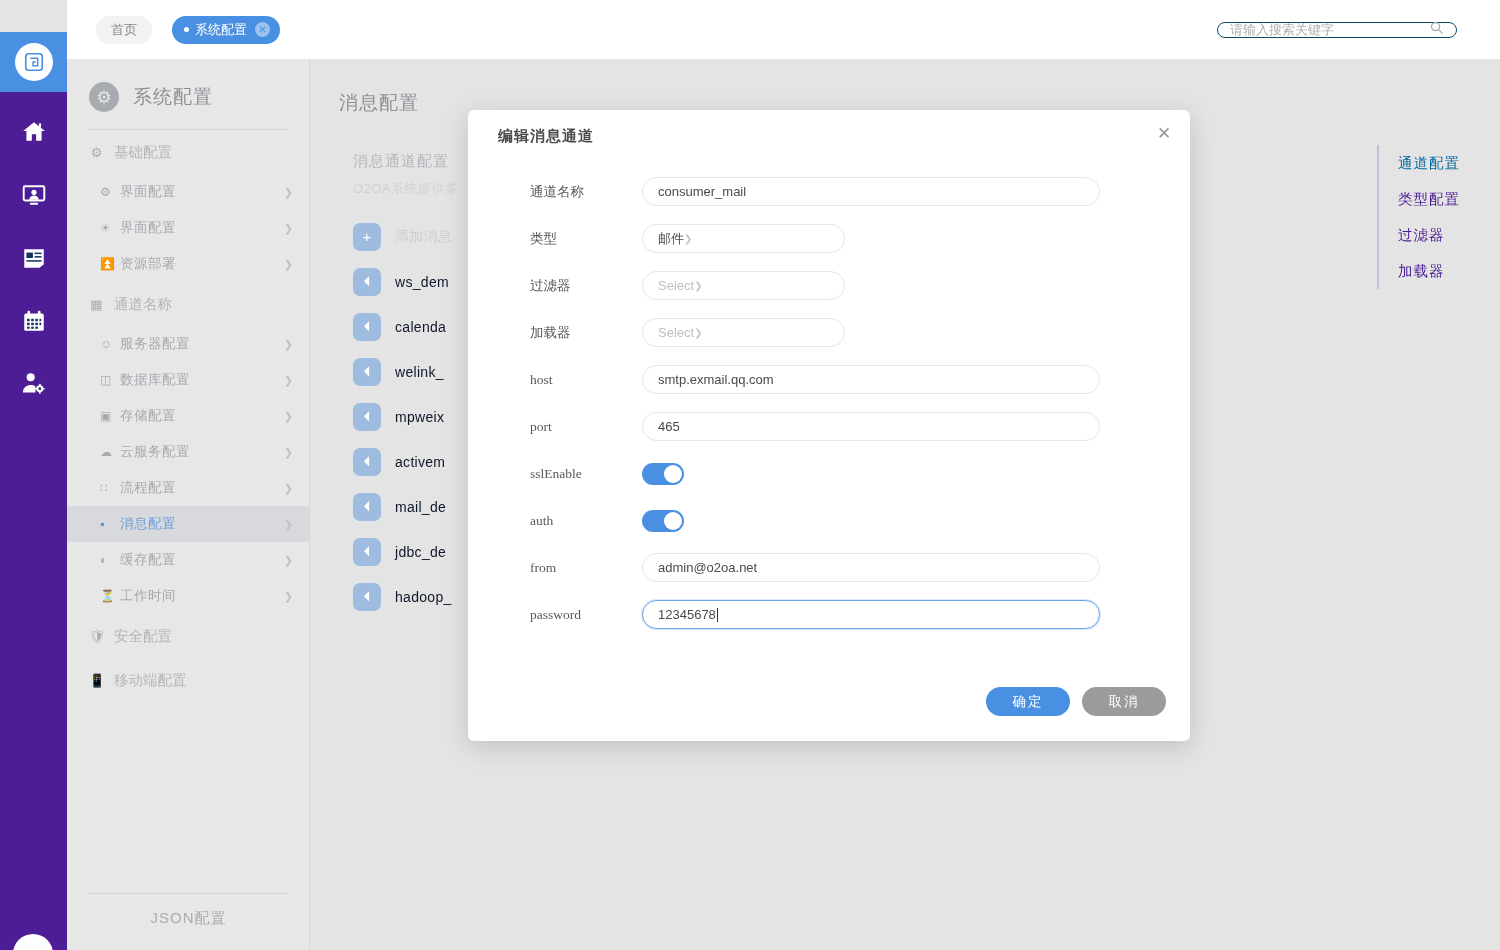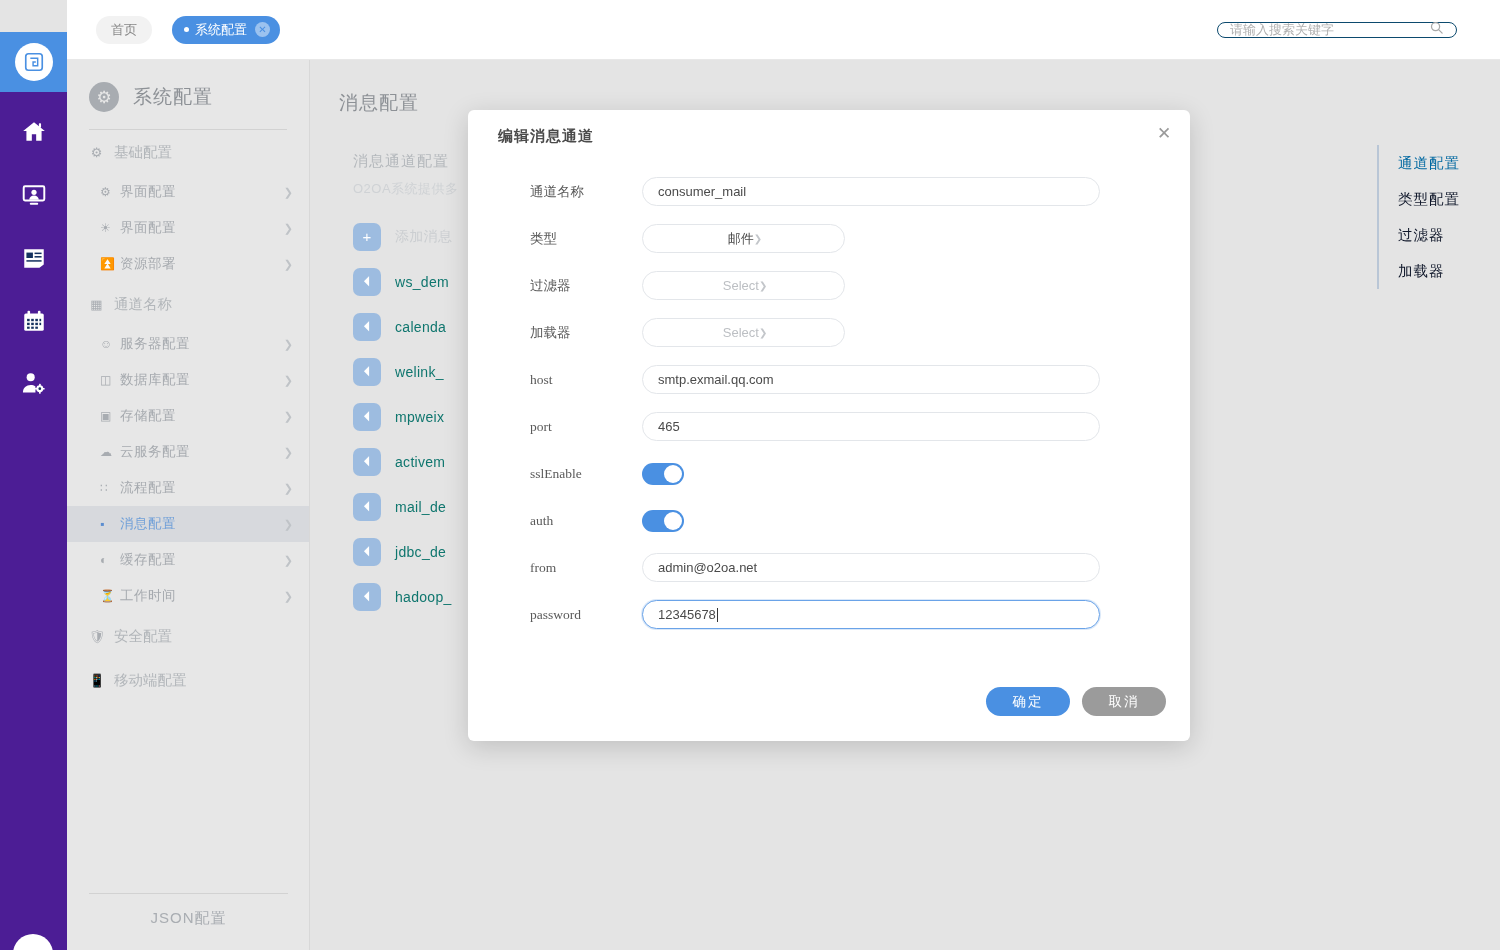--- a/index.html
+++ b/index.html
@@ -149,31 +149,31 @@
     height: 45px; cursor: pointer;
   }
   .chan-ic {
     width: 28px; height: 28px; border-radius: 7px;
     background: #9dbce0; color: #ffffff;
     display: flex; align-items: center; justify-content: center;
     font-size: 14px; flex: none;
   }
   .chan-ic.add { font-size: 15px; }
   .chan-nm { font-size: 14px; color: #cbced1; letter-spacing: 0.3px; white-space: nowrap; }
-  .chan-row.item .chan-nm { color: #0f766e; }
+  .chan-row.item .chan-nm { color: #0f172a; }
 
   
   .rightnav {
     position: absolute; right: 40px; top: 85px;
     border-left: 2px solid #b9c6d6;
     padding-left: 19px;
   }
   .rightnav .rn {
     height: 36px; display: flex; align-items: center;
-    font-size: 14.5px; color: #0f172a; letter-spacing: 1px; cursor: pointer;
+    font-size: 14.5px; color: #4c1d95; letter-spacing: 1px; cursor: pointer;
   }
   .rightnav .rn.active { color: #0369a1; }
 
   
   .modal {
     position: absolute; left: 468px; top: 110px;
     width: 722px; height: 631px;
     background: #ffffff;
     border-radius: 6px;
     box-shadow: 0 6px 26px rgba(0,0,0,0.16);
@@ -196,21 +196,21 @@
     font-size: 13.5px; color: #5a5a5a;
     font-family: "Liberation Serif", serif;
   }
   .finput {
     height: 29px; border: 1px solid #e3e6ea; border-radius: 15px;
     display: flex; align-items: center;
     padding: 0 15px; font-size: 13px; color: #4a4a4a;
     background: #fff;
   }
   .finput.wide { width: 458px; }
-  .finput.sel { width: 203px; justify-content: center; padding-right: 12px; }
+  .finput.sel { width: 203px; justify-content: flex-start; padding-right: 12px; }
   .finput.focus { border-color: #6aa3e8; box-shadow: 0 0 0 1px rgba(106,163,232,0.25); }
   .finput .ph { color: #bcbfc3; }
   .chev-d { color: #c3c6ca; font-size: 10px; }
   .caret {
     display: inline-block; width: 1px; height: 14px;
     background: #333; margin-left: 1px; vertical-align: -2px;
   }
 
   .toggle {
     width: 42px; height: 22px; border-radius: 11px;

